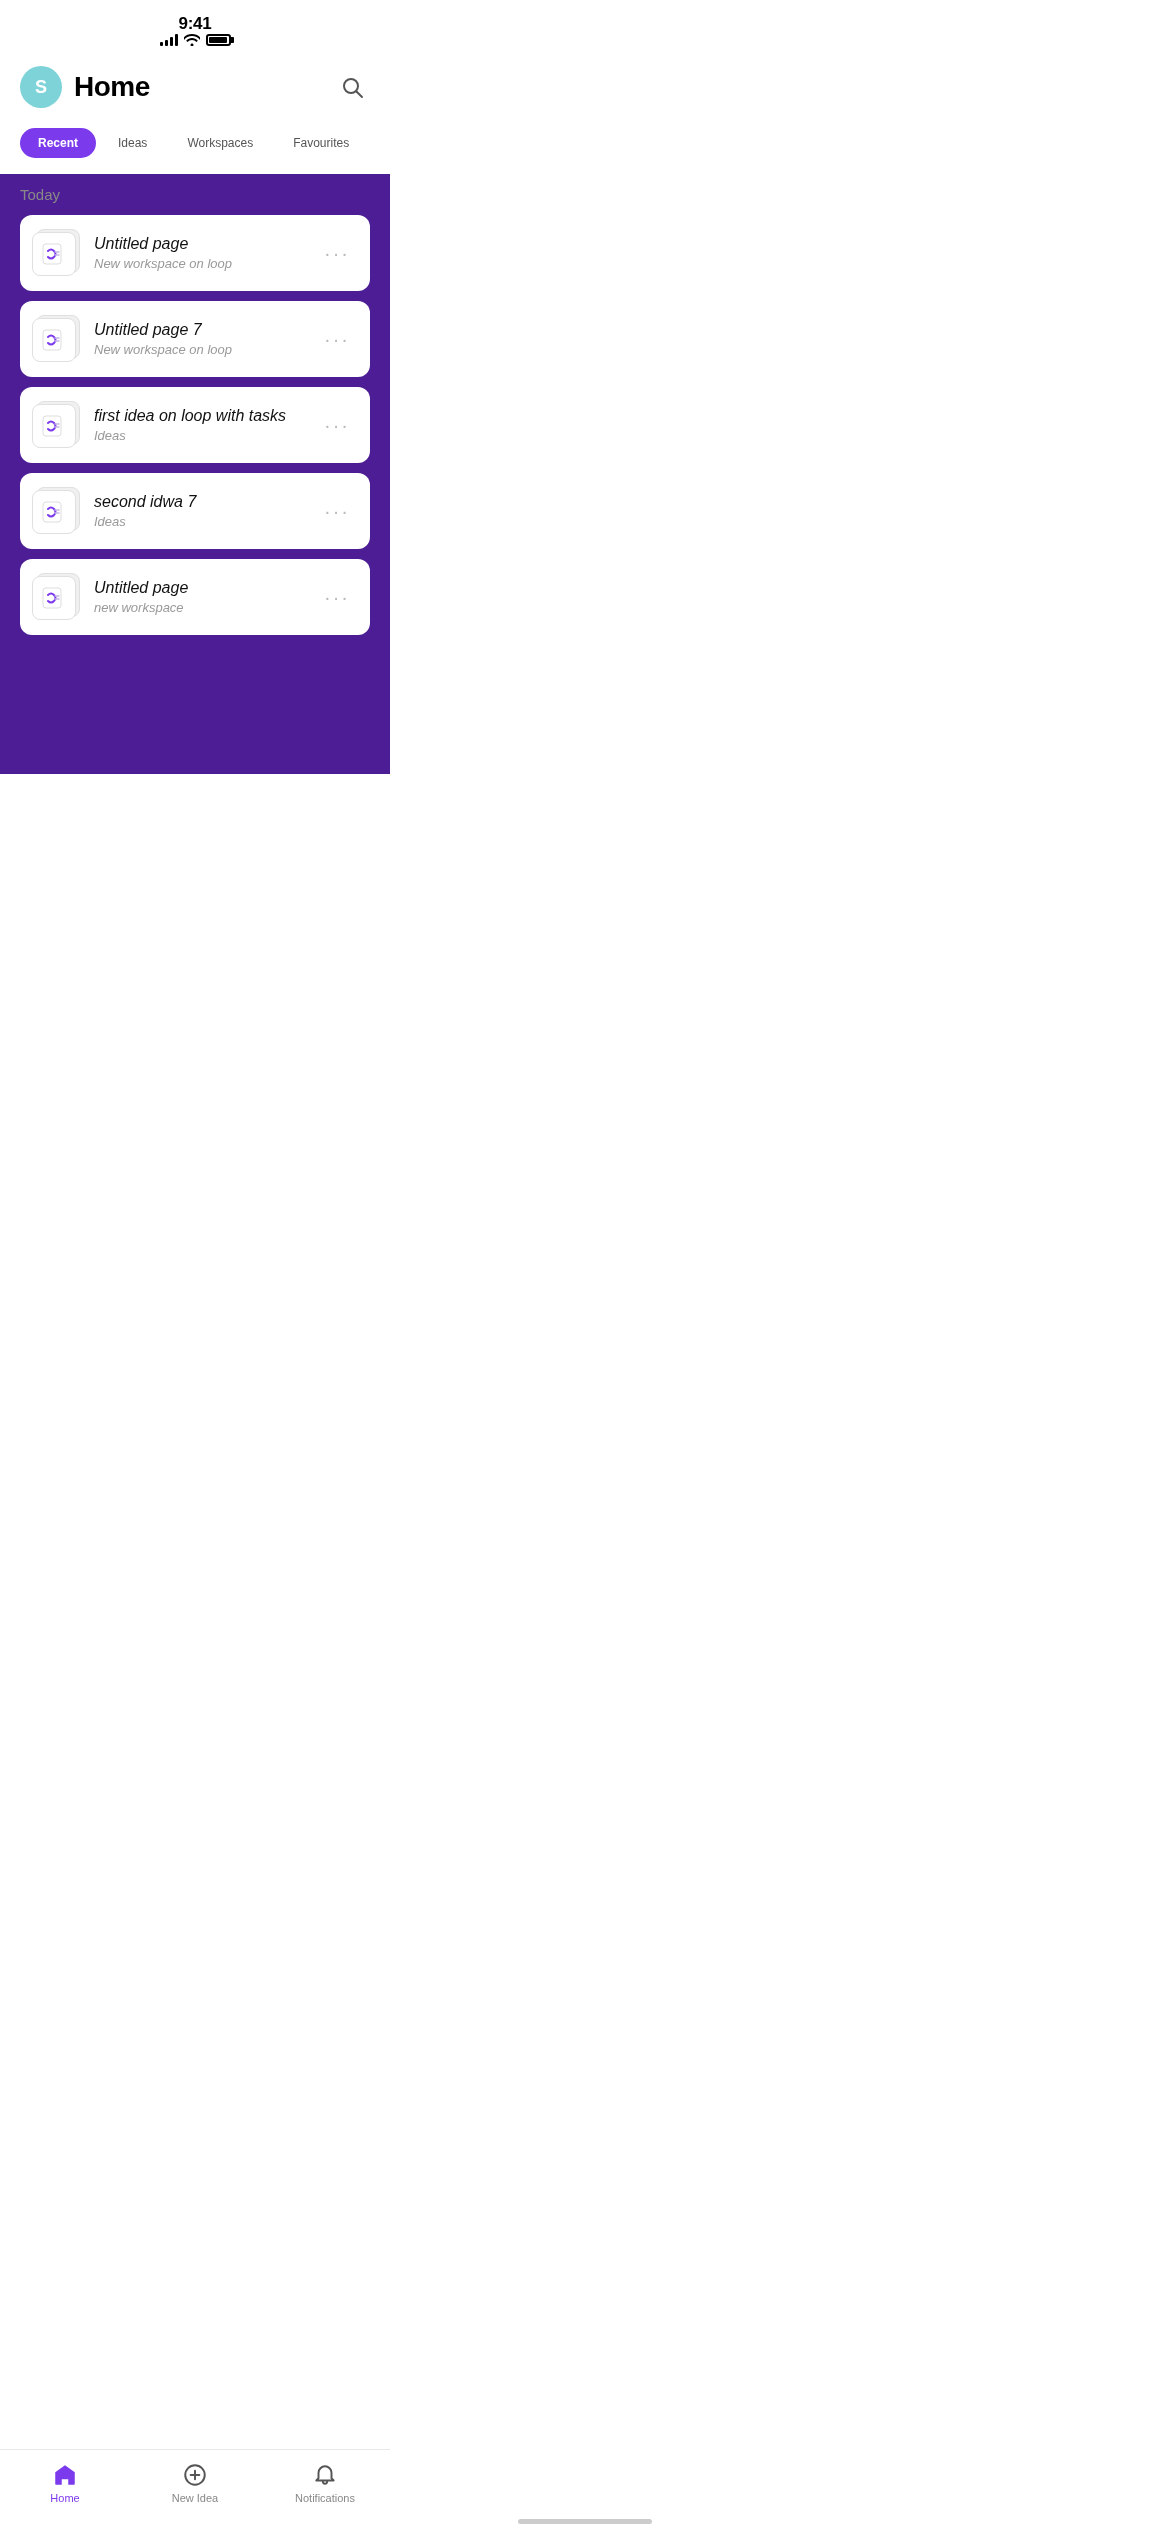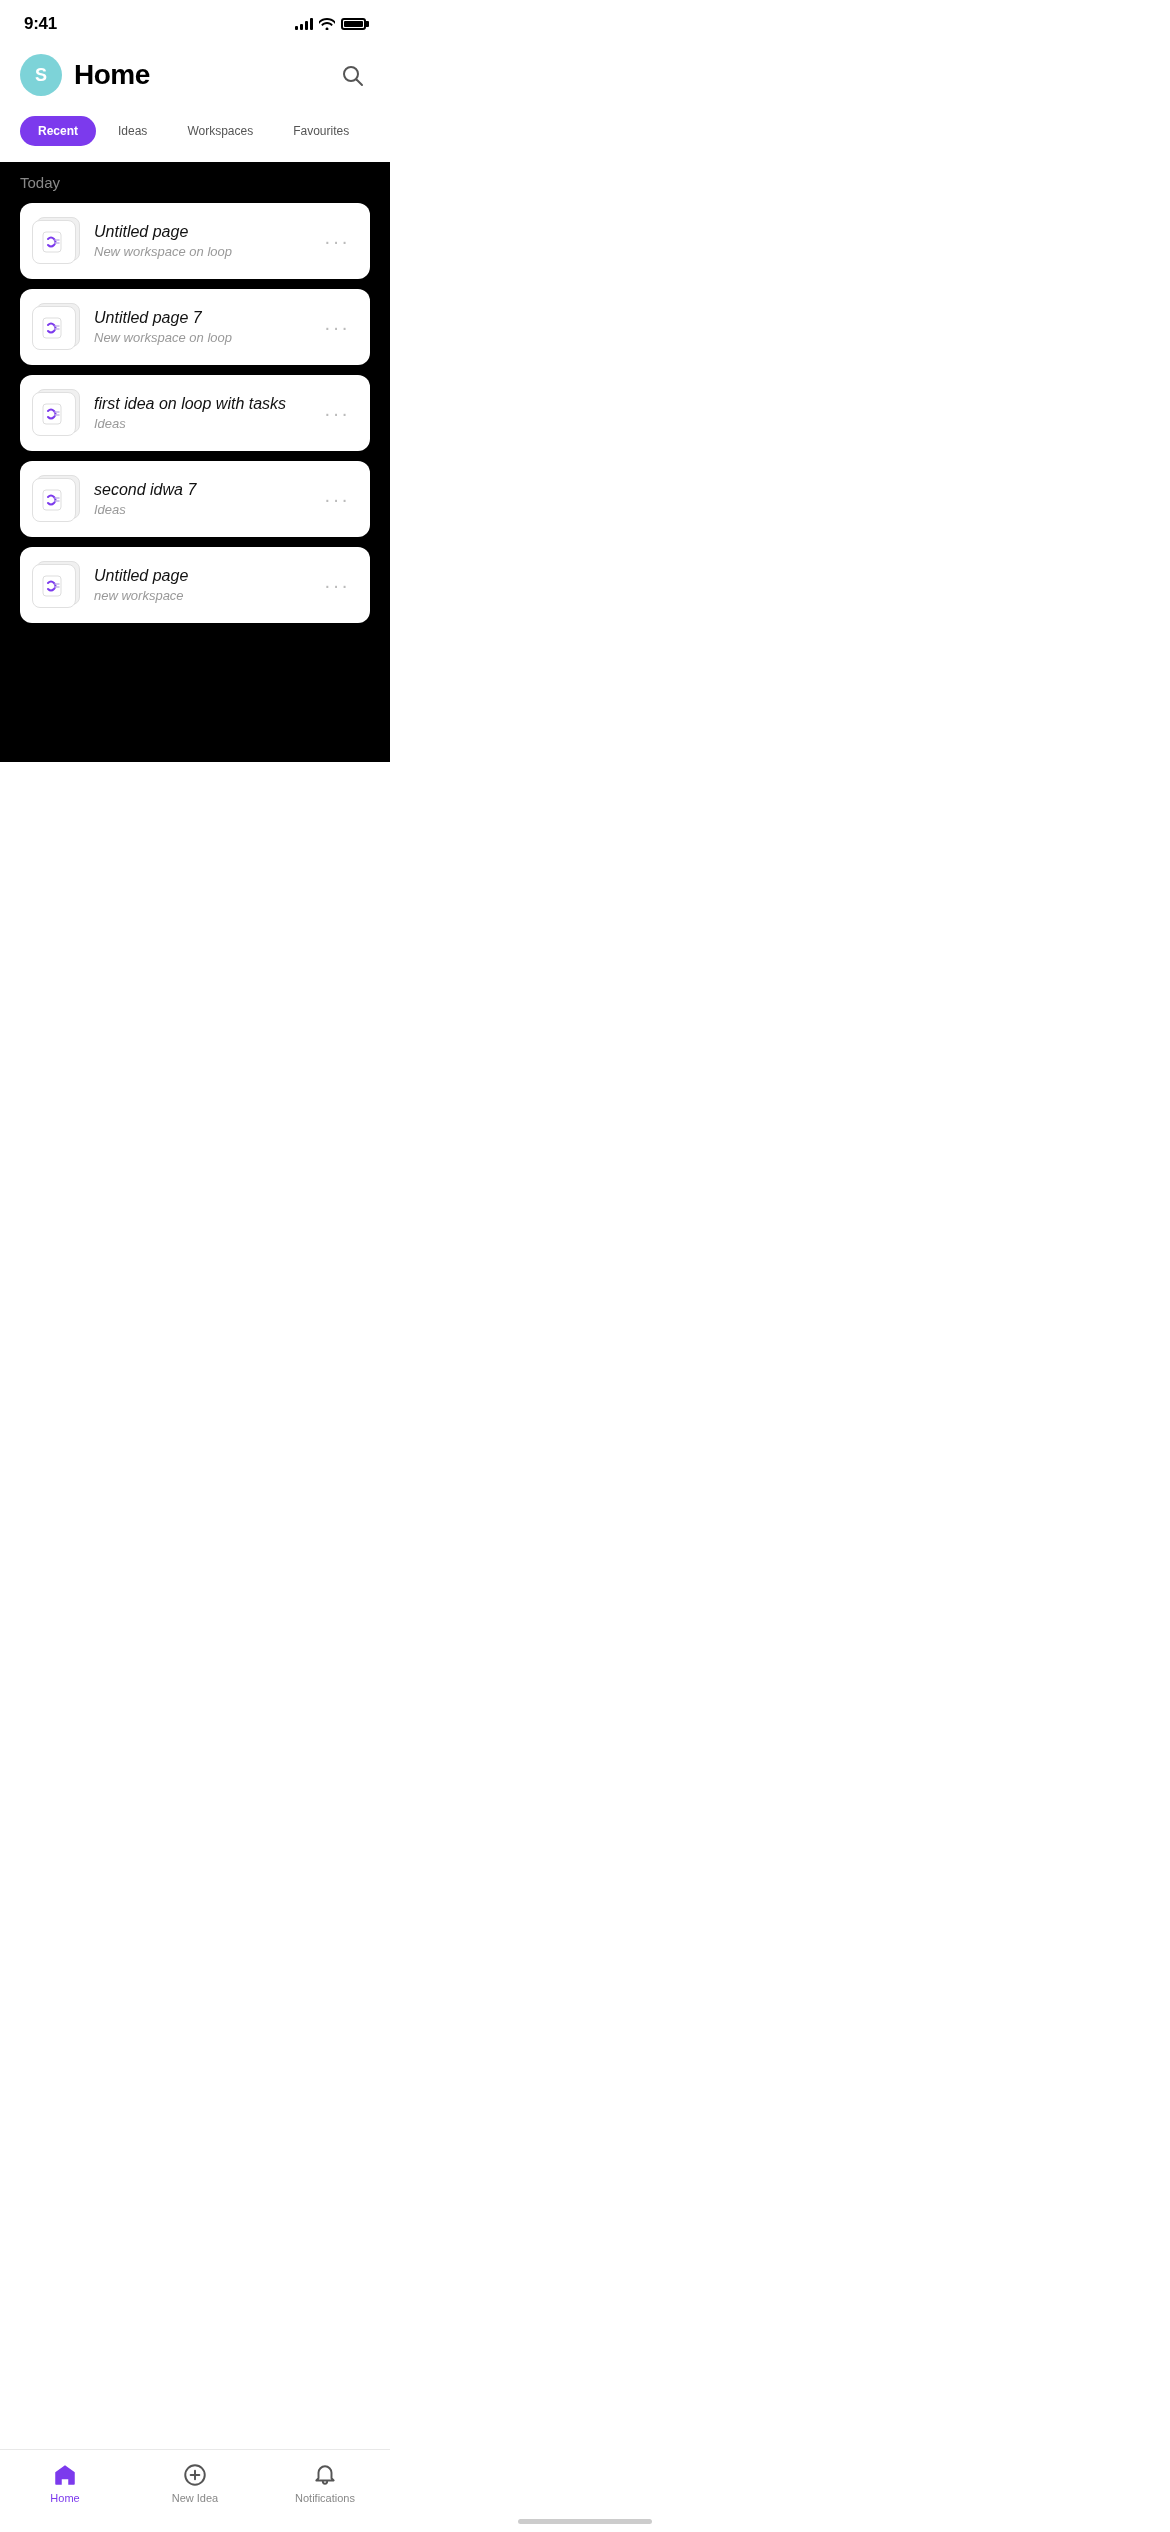--- a/index.html
+++ b/index.html
@@ -15,20 +15,21 @@
       background-color: #ffffff;
     }
 
     
     .status-bar {
       display: flex;
       justify-content: space-between;
       align-items: center;
       padding: 14px 24px 8px;
       background: #ffffff;
+      flex-direction: column;
     }
 
     .status-time {
       font-size: 17px;
       font-weight: 600;
       color: #000;
       letter-spacing: -0.3px;
     }
 
     .status-icons {
@@ -156,21 +157,21 @@
     }
 
     .tab.inactive {
       color: #555;
       background: none;
     }
 
     
     .content {
       padding: 8px 20px;
-      background: #000000;
+      background: #4c1d95;
       min-height: 600px;
     }
 
     .section-title {
       font-size: 15px;
       font-weight: 500;
       color: #888;
       margin-bottom: 12px;
       margin-top: 4px;
     }

